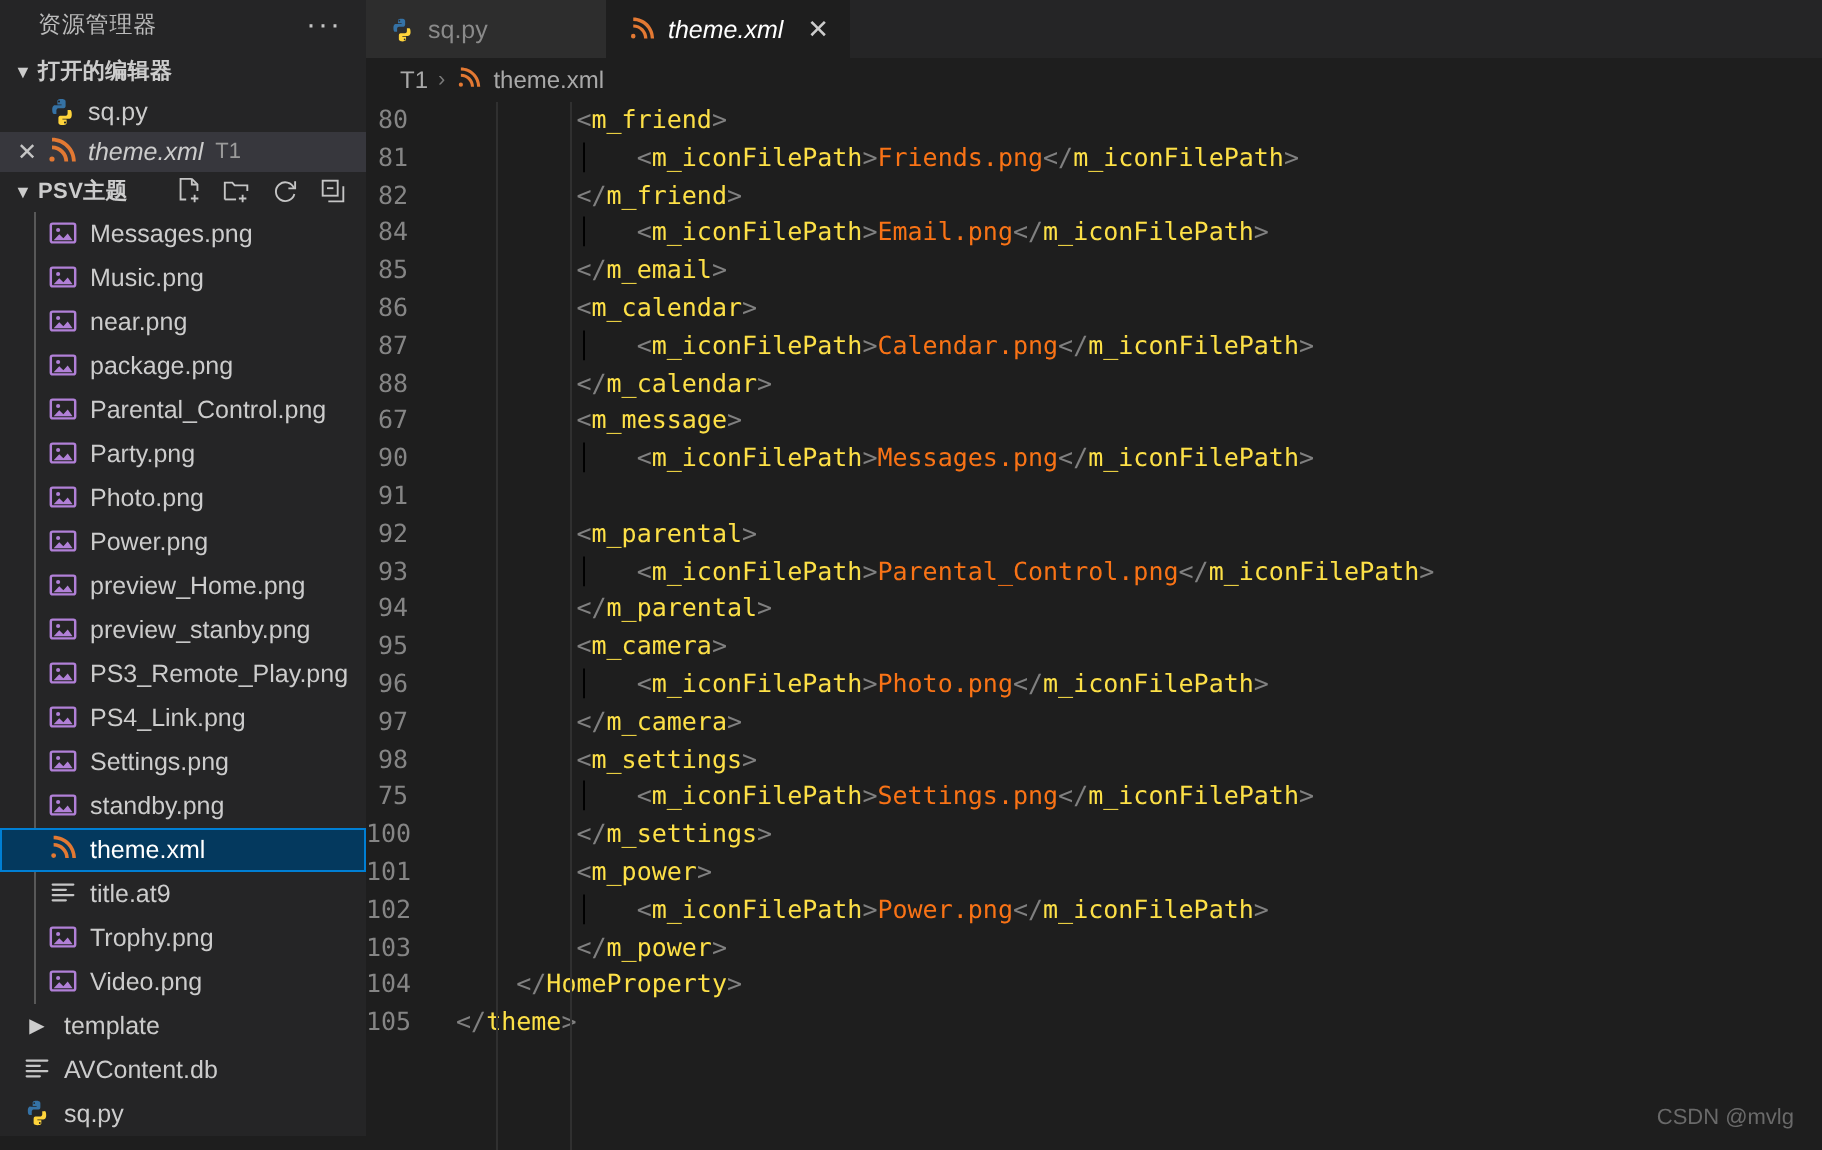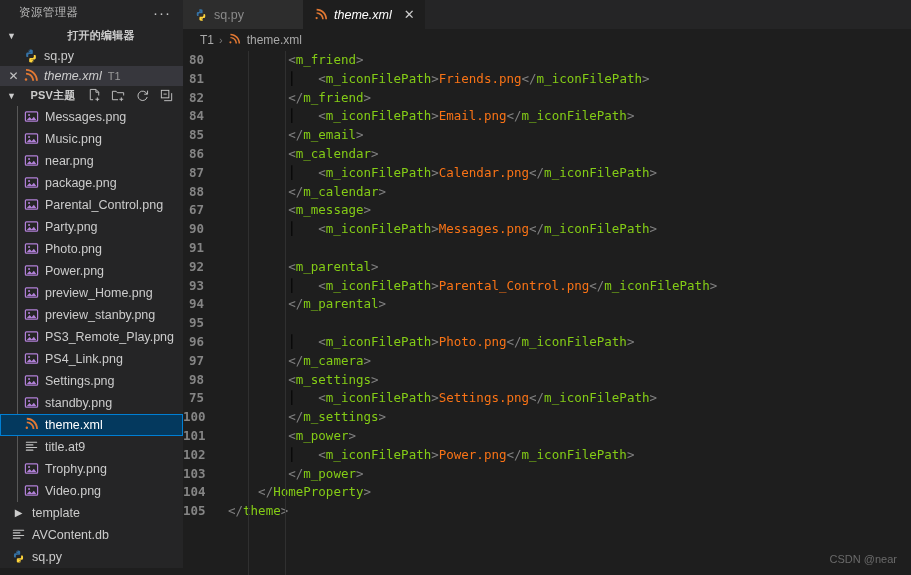--- a/index.html
+++ b/index.html
@@ -29,21 +29,21 @@
 
   .section-header {
     height: 22px; display: flex; align-items: center;
     color: #cccccc; font-size: 11px; font-weight: bold;
     padding-left: 4px; letter-spacing: .2px;
   }
   .chev {
     width: 15px; text-align: center; font-size: 9px;
     color: #cccccc; display:inline-block;
   }
-  .section-header .sh-label { flex: 1; text-align: center; }
+  .section-header .sh-label { flex: 1; }
   .sh-actions { display: flex; gap: 9px; padding-right: 9px; align-items: center; }
   .sh-actions svg { display: block; }
 
   .row {
     height: 22px; display: flex; align-items: center;
     font-size: 12.5px; color: #cccccc; white-space: nowrap;
     position: relative;
   }
   .row .ico { width: 16px; height: 16px; flex: 0 0 16px; margin-right: 5px; position: relative; }
   .row .lbl { overflow: hidden; text-overflow: ellipsis; }
@@ -95,25 +95,25 @@
 
   .code-area {
     flex: 1; position: relative; overflow: hidden;
     font-family: "DejaVu Sans Mono", monospace;
     font-size: 12.5px; line-height: 18.8px;
   }
   .vline { position: absolute; top: 0; bottom: 0; width: 1px; background: #303030; }
   .code-line { display: flex; height: 18.8px; align-items: center; }
   .ln {
     width: 45px; flex: 0 0 45px; text-align: right;
-    color: #858585; padding-right: 24px; font-size: 12.5px; font-weight: bold;
+    color: #858585; padding-right: 24px; font-size: 12.5px;
   }
   .code-text { white-space: pre; }
   .t-punct { color: #808080; }
-  .t-tag   { color: #84cc16; }
+  .t-tag   { color: #fde047; }
   .t-text  { color: #f97316; }
 
   .watermark {
     position: absolute; right: 14px; bottom: 6px;
     color: #6a6a6a; font-size: 11px;
     font-family: "Liberation Sans", sans-serif;
   }
 </style>
 </head>
 <body>
@@ -503,20 +503,21 @@
           <div class="code-line">
             <span class="ln">93</span>
             <span class="code-text"><span class="t-ind">        │   </span><span class="t-punct">&lt;</span><span class="t-tag">m_iconFilePath</span><span class="t-punct">&gt;</span><span class="t-text">Parental_Control.png</span><span class="t-punct">&lt;/</span><span class="t-tag">m_iconFilePath</span><span class="t-punct">&gt;</span></span>
           </div>
           <div class="code-line">
             <span class="ln">94</span>
             <span class="code-text"><span class="t-ind">        </span><span class="t-punct">&lt;/</span><span class="t-tag">m_parental</span><span class="t-punct">&gt;</span></span>
           </div>
           <div class="code-line">
             <span class="ln">95</span>
+            <span class="code-text"><span class="t-ind">        </span><span class="t-punct">&lt;</span><span class="t-tag">m_camera</span><span class="t-punct">&gt;</span></span>
           </div>
           <div class="code-line">
             <span class="ln">96</span>
             <span class="code-text"><span class="t-ind">        │   </span><span class="t-punct">&lt;</span><span class="t-tag">m_iconFilePath</span><span class="t-punct">&gt;</span><span class="t-text">Photo.png</span><span class="t-punct">&lt;/</span><span class="t-tag">m_iconFilePath</span><span class="t-punct">&gt;</span></span>
           </div>
           <div class="code-line">
             <span class="ln">97</span>
             <span class="code-text"><span class="t-ind">        </span><span class="t-punct">&lt;/</span><span class="t-tag">m_camera</span><span class="t-punct">&gt;</span></span>
           </div>
           <div class="code-line">
@@ -545,16 +546,16 @@
           </div>
           <div class="code-line">
             <span class="ln">104</span>
             <span class="code-text"><span class="t-ind">    </span><span class="t-punct">&lt;/</span><span class="t-tag">HomeProperty</span><span class="t-punct">&gt;</span></span>
           </div>
           <div class="code-line">
             <span class="ln">105</span>
             <span class="code-text"><span class="t-ind"></span><span class="t-punct">&lt;/</span><span class="t-tag">theme</span><span class="t-punct">&gt;</span></span>
           </div>
         </div>
-      <div class="watermark">CSDN @near</div>
+      <div class="watermark">CSDN @mvlg</div>
     </div>
   </div>
 </div>
 
 </body></html>

